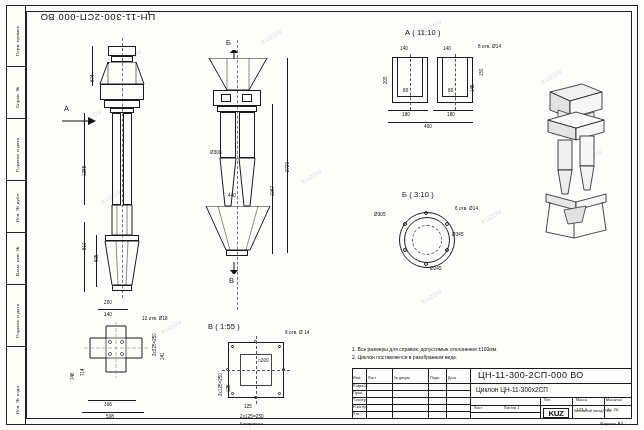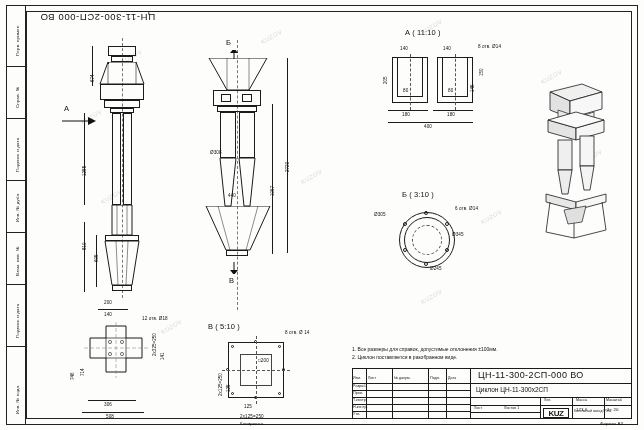--- a/index.html
+++ b/index.html
@@ -256,21 +256,21 @@
     <div class="vlbl" style="left:80px; top:376px;">714</div>
     <div class="vlbl" style="left:152px; top:356px;">2х325=250</div>
     <div class="vlbl" style="left:160px; top:360px;">141</div>
     <div class="ln h" style="left:88px; top:400px; width:48px;"></div>
     <div class="lbl dim" style="left:104px; top:402px;">306</div>
     <div class="ln h" style="left:82px; top:412px; width:62px;"></div>
     <div class="lbl dim" style="left:106px; top:414px;">508</div>
   </div>
 
   <div>
-    <div class="lbl big" style="left:208px; top:322px;">В ( 5:10 )</div>
+    <div class="lbl big" style="left:208px; top:322px;">В ( 1:55 )</div>
     <div class="lbl dim" style="left:285px; top:330px;">8 отв. Ø 14</div>
     <div class="box" style="left:228px; top:342px; width:56px; height:56px;"></div>
     <div class="box" style="left:240px; top:354px; width:32px; height:32px; border-color:#444;"></div>
     <div class="circ" style="left:254px; top:340px; width:3px; height:3px;"></div>
     <div class="circ" style="left:226px; top:368px; width:3px; height:3px;"></div>
     <div class="circ" style="left:282px; top:368px; width:3px; height:3px;"></div>
     <div class="circ" style="left:254px; top:396px; width:3px; height:3px;"></div>
     <div class="circ" style="left:231px; top:345px; width:3px; height:3px;"></div>
     <div class="circ" style="left:278px; top:345px; width:3px; height:3px;"></div>
     <div class="circ" style="left:231px; top:392px; width:3px; height:3px;"></div>

